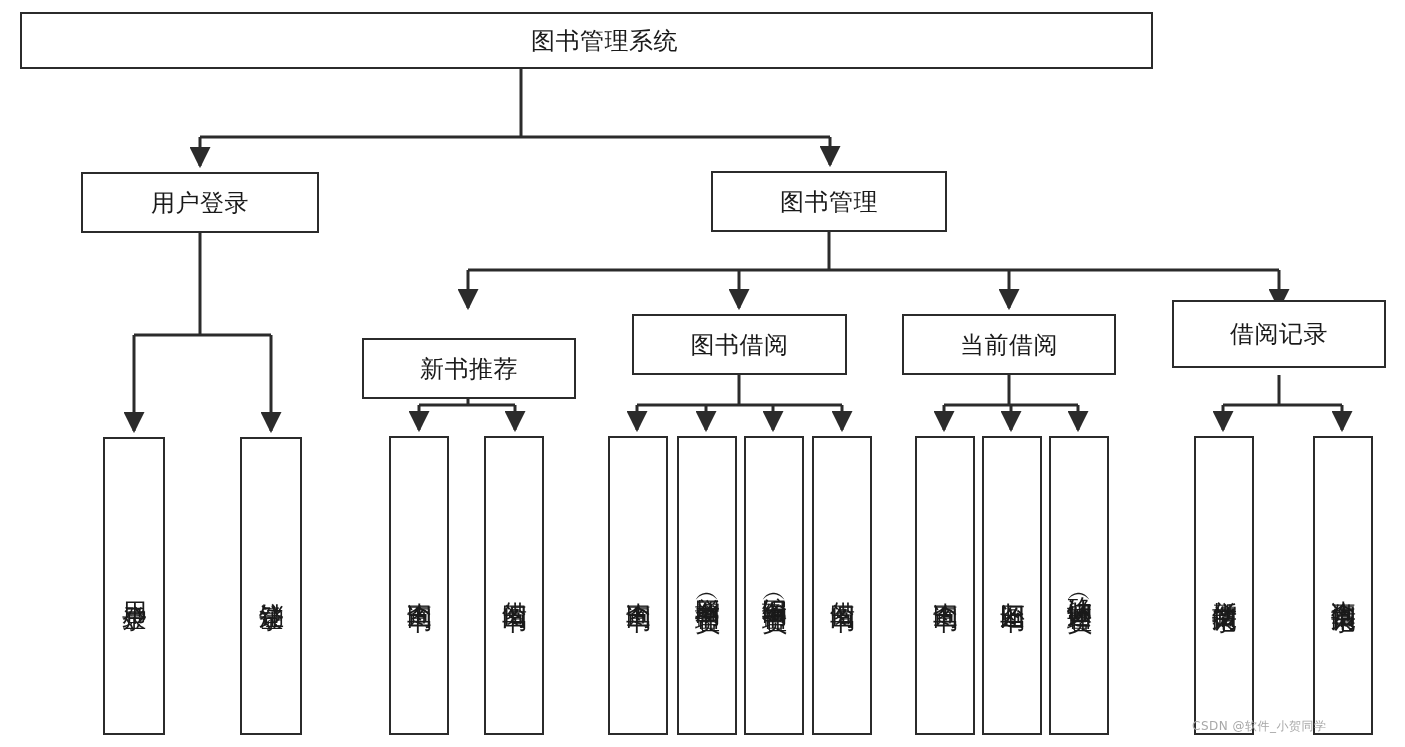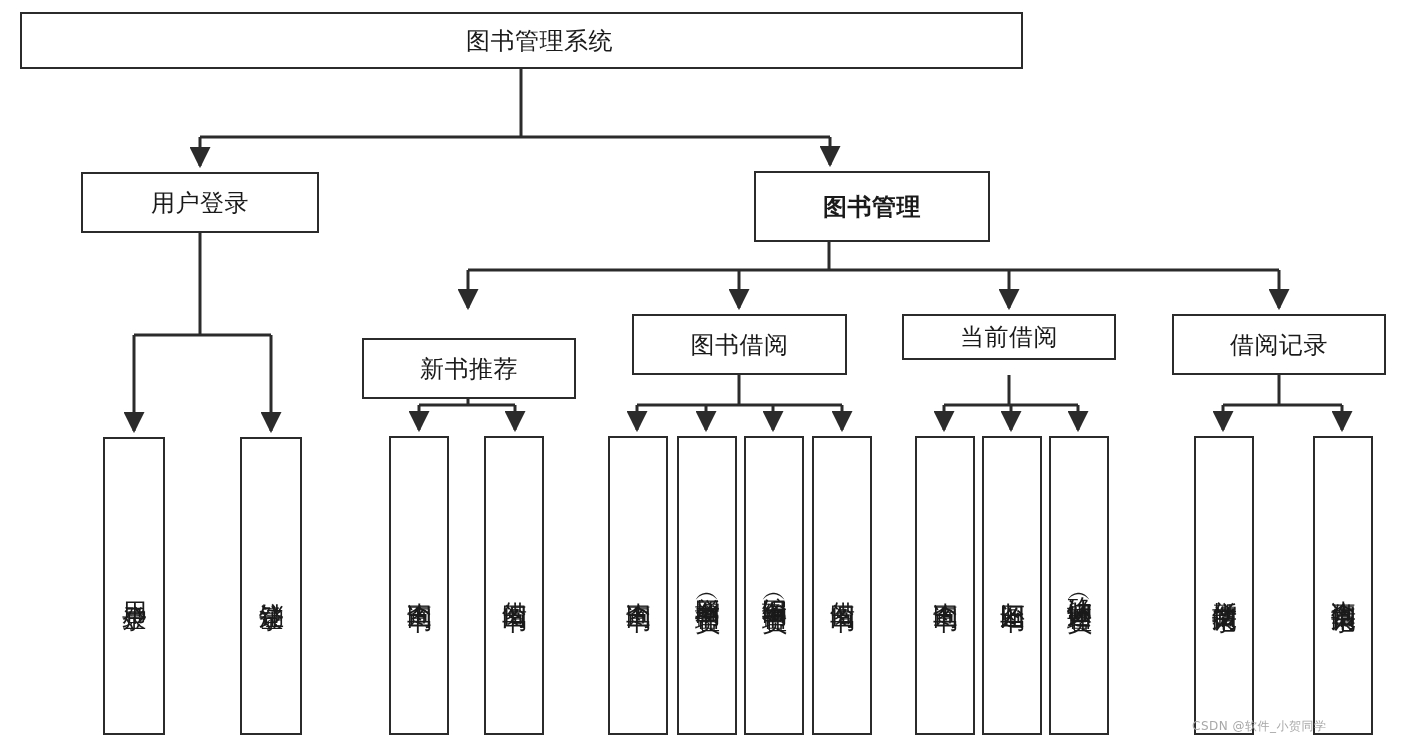--- a/index.html
+++ b/index.html
@@ -119,41 +119,41 @@
       <path d="M 1011 405 L 1011 430" marker-end="url(#arrow)"></path>
       <path d="M 1078 405 L 1078 430" marker-end="url(#arrow)"></path>
 
       <path d="M 1279 375 L 1279 405"></path>
       <path d="M 1223 405 L 1342 405"></path>
       <path d="M 1223 405 L 1223 430" marker-end="url(#arrow)"></path>
       <path d="M 1342 405 L 1342 430" marker-end="url(#arrow)"></path>
     </g>
   </svg>
 
-  <div class="node root horiz" style="left: 20px; top: 12px; width: 1003px; height: 57px; padding-left: 36px;">
+  <div class="node root horiz" style="left: 20px; top: 12px; width: 1133px; height: 57px; padding-left: 36px;">
     <span class="label">图书管理系统</span>
   </div>
 
   <div class="node horiz" style="left: 81px; top: 172px; width: 238px; height: 61px;">
     <span class="label">用户登录</span>
   </div>
-  <div class="node horiz" style="left: 754px; top: 171px; width: 236px; height: 71px; font-weight: bold;">
+  <div class="node horiz" style="left: 711px; top: 171px; width: 236px; height: 61px;">
     <span class="label">图书管理</span>
   </div>
 
   <div class="node horiz" style="left: 362px; top: 314px; width: 214px; height: 61px; margin-top: 24px;">
     <span class="label">新书推荐</span>
   </div>
   <div class="node horiz" style="left: 632px; top: 314px; width: 215px; height: 61px; text-align: right;">
     <span class="label">图书借阅</span>
   </div>
-  <div class="node horiz" style="left: 902px; top: 314px; width: 214px; height: 46px;">
+  <div class="node horiz" style="left: 902px; top: 314px; width: 214px; height: 61px;">
     <span class="label">当前借阅</span>
   </div>
-  <div class="node horiz" style="left: 1172px; top: 314px; width: 214px; height: 61px;">
+  <div class="node horiz" style="left: 1172px; top: 300px; width: 214px; height: 68px;">
     <span class="label">借阅记录</span>
   </div>
 
   <div class="node vert" style="left: 103px; top: 437px; width: 62px; height: 298px;">
     <span class="label">用户登录</span>
   </div>
   <div class="node vert" style="left: 240px; top: 437px; width: 62px; height: 298px;">
     <span class="label">注销登录</span>
   </div>
   <div class="node vert" style="left: 389px; top: 436px; width: 60px; height: 299px;">

